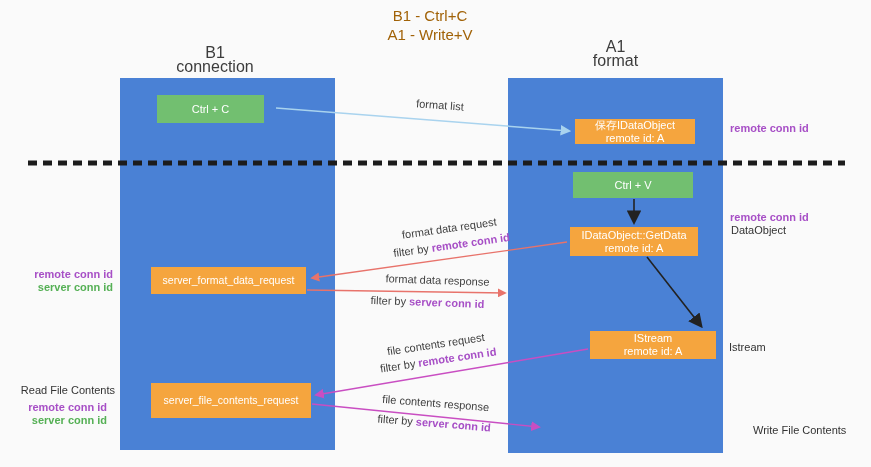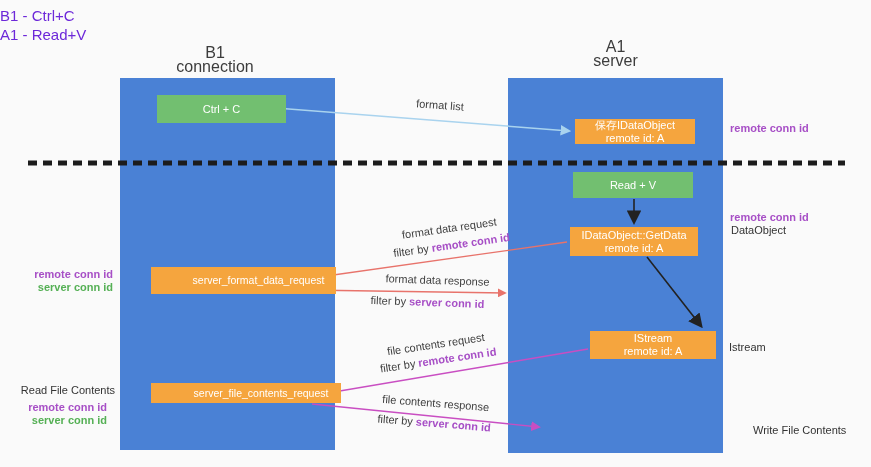--- a/index.html
+++ b/index.html
@@ -3,48 +3,48 @@
 <meta charset="utf-8">
 <style>
   html,body { margin:0; padding:0; }
   .canvas {
     position:relative; width:871px; height:467px;
     background:#fafafa; overflow:hidden;
     font-family:"Liberation Sans", sans-serif;
   }
   .title {
     position:absolute; left:0; top:6px; width:860px;
-    text-align:left; font-size:15px; line-height:19px; color:#6d28d9;
+    text-align:center; font-size:15px; line-height:19px; color:#a16207;
   }
   .lane { position:absolute; background:var(--lane-blue); }
   .lane-left  { left:120px; top:78px; width:215px; height:372px; }
   .lane-right { left:508px; top:78px; width:215px; height:375px; }
   .lane-header {
     position:absolute; text-align:center; font-size:16px;
     line-height:14px; color:#3c3c3c;
   }
   .lh-left  { left:120px; top:46px; width:190px; }
   .lh-right { left:508px; top:40px; width:215px;text-align:center; }
   .box {
     position:absolute; display:flex; flex-direction:column;
     align-items:center; justify-content:center;
     color:#ffffff; font-size:11px; line-height:13px; text-align:center;
     white-space:nowrap;
   }
   .box.orange { background:var(--node-orange); }
   .box.green  { background:var(--node-green); }
-  .box.small  { font-size:10.5px;padding-left:30px; }
-  .b-ctrlc   { left:157px; top:95px;  width:129px; height:28px; }
+  .box.small  { font-size:10.5px; }
+  .b-ctrlc   { left:157px; top:95px;  width:107px; height:28px; }
   .b-saveobj { left:575px; top:119px; width:120px; height:25px; }
   .b-ctrlv   { left:573px; top:172px; width:120px; height:26px; }
   .b-getdata { left:570px; top:227px; width:128px; height:29px;text-align:right; }
   .b-freq    { left:151px; top:267px; width:155px; height:27px; }
   .b-fresp   { left:510px; top:281px; width:155px; height:26px; }
   .b-istream { left:590px; top:331px; width:126px; height:28px; }
-  .b-creq    { left:151px; top:383px; width:160px; height:20px; }
+  .b-creq    { left:151px; top:383px; width:160px; height:35px; }
   .b-cresp   { left:544px; top:417px; width:160px; height:26px; }
   .ann { position:absolute; font-size:11px; line-height:13px; color:#333; white-space:nowrap; }
   .purple { color:var(--text-purple); font-weight:bold; }
   .greenT { color:var(--text-green); font-weight:bold; }
   .right-align { text-align:right; white-space:normal; }
   .edge-label {
     position:absolute; font-size:11px; color:#3f3f3f;
     text-align:center; white-space:nowrap;
   }
   svg.overlay { position:absolute; left:0; top:0; pointer-events:none; }
@@ -58,30 +58,30 @@
   .fill-mag  { fill:var(--arrow-magenta); }
   .fill-blk  { fill:var(--arrow-black); }
 </style>
 </head>
 <body>
 
 <div class="canvas">
 
   <div class="title">
     <div>B1 - Ctrl+C</div>
-    <div>A1 - Read+V</div>
+    <div>A1 - Write+V</div>
   </div>
 
   <div class="lane-header lh-left">
     <div>B1</div>
     <div>connection</div>
   </div>
   <div class="lane-header lh-right">
     <div>A1</div>
-    <div>server</div>
+    <div>format</div>
   </div>
 
   <div class="lane lane-left"></div>
   <div class="lane lane-right"></div>
 
   <svg class="overlay" width="871" height="467" viewBox="0 0 871 467">
     <defs>
       <marker id="mk-blue" viewBox="0 0 10 10" refX="8" refY="5" markerWidth="7" markerHeight="7" orient="auto">
         <path d="M0,0 L10,5 L0,10 z" class="fill-blue"></path>
       </marker>
@@ -108,21 +108,21 @@
   <div class="box green b-ctrlc">
     <div>Ctrl + C</div>
   </div>
 
   <div class="box orange b-saveobj">
     <div>保存IDataObject</div>
     <div>remote id: A</div>
   </div>
 
   <div class="box green b-ctrlv">
-    <div>Read + V</div>
+    <div>Ctrl + V</div>
   </div>
 
   <div class="box orange b-getdata">
     <div>IDataObject::GetData</div>
     <div>remote id: A</div>
   </div>
 
   <div class="box orange small b-freq">
     <div>server_format_data_request</div>
   </div>

